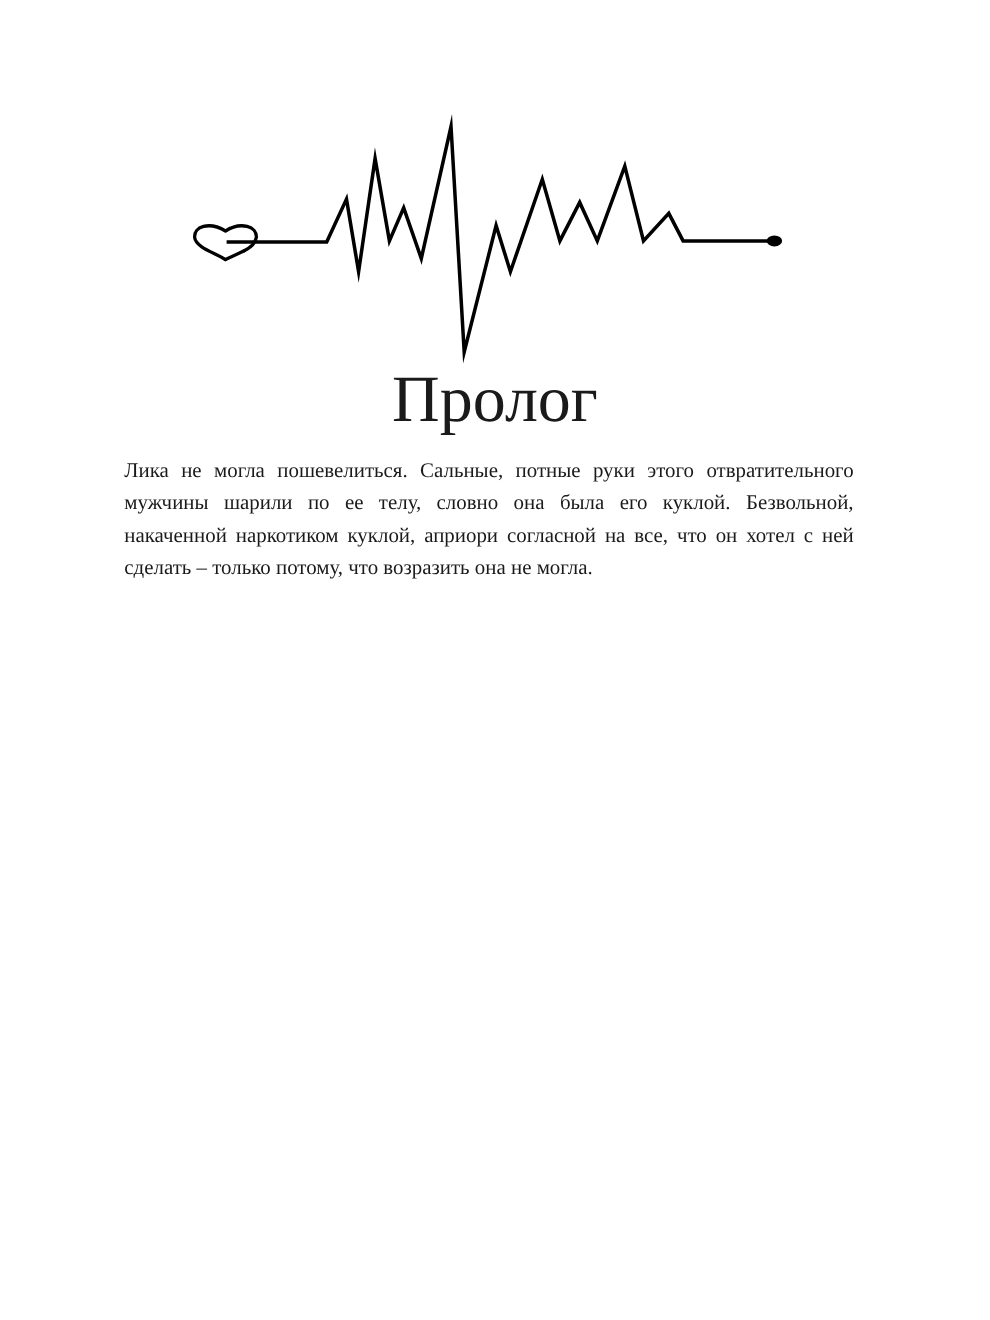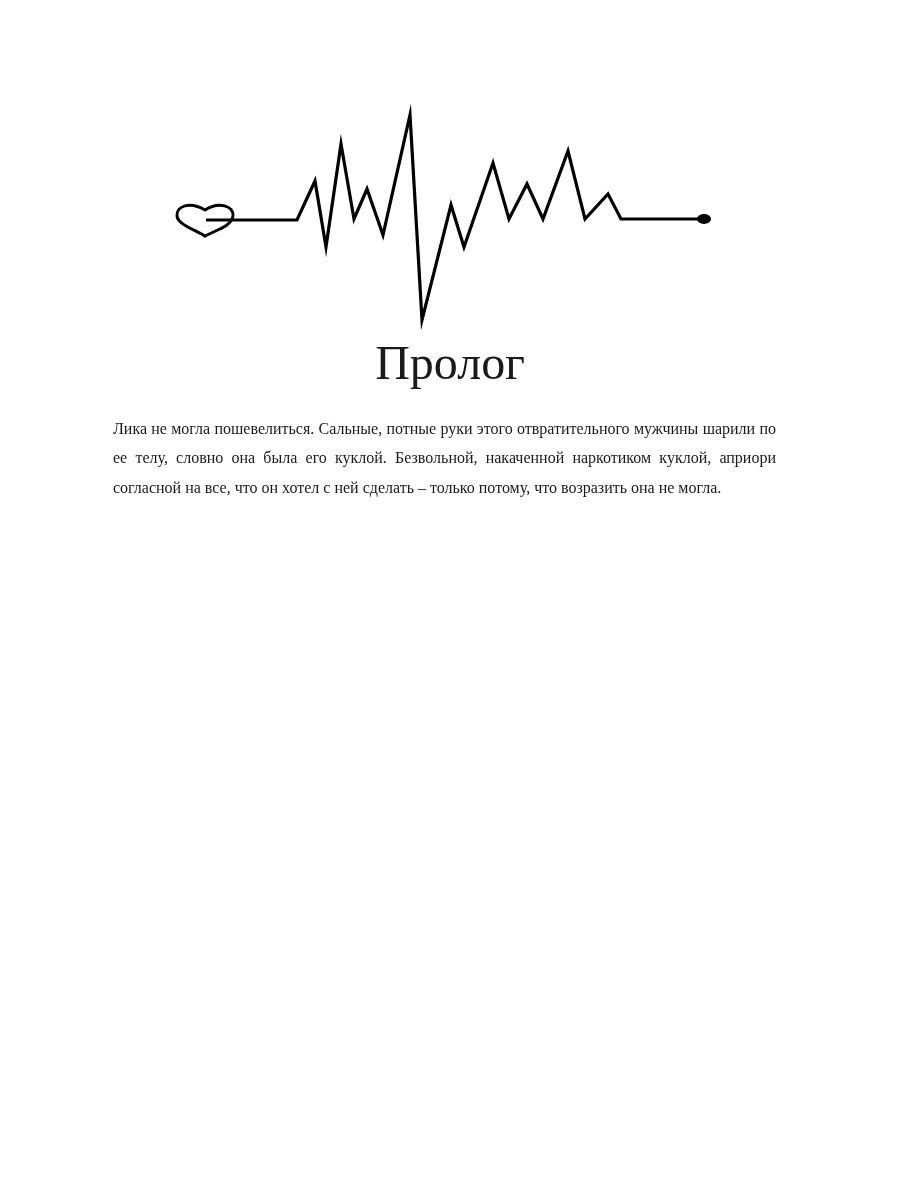--- a/index.html
+++ b/index.html
@@ -2,26 +2,26 @@
 <html><head>
   <meta charset="utf-8">
   <style>
     html, body { margin: 0; padding: 0; background: #ffffff; }
     body { width: 900px; height: 1200px; position: relative; overflow: hidden; }
     .page { position: absolute; left: 0; top: 0; width: 900px; height: 1200px; background: #ffffff; }
     .ornament { position: absolute; left: 0; top: 0; width: 900px; height: 340px; }
     .title {
       position: absolute; left: 0; top: 333px; width: 900px; text-align: center;
       font-family: "Liberation Serif", "DejaVu Serif", serif;
-      font-size: 48px; line-height: 60px; color: #1a1a1a; font-weight: normal; margin: 0;
+      font-size: 60px; line-height: 60px; color: #1a1a1a; font-weight: normal; margin: 0;
     }
     .body-text {
       position: absolute; left: 113px; top: 414px; width: 663px;
       font-family: "Liberation Serif", "DejaVu Serif", serif;
-      font-size: 16px; line-height: 29.3px; color: #1a1a1a;
+      font-size: 19px; line-height: 29.3px; color: #1a1a1a;
       text-align: justify; hyphens: manual;
     }
     .body-text p { margin: 0; }
     .body-text p.indent { text-indent: 40px; }
   </style>
 </head>
 <body>
 
 <div class="page">
 

